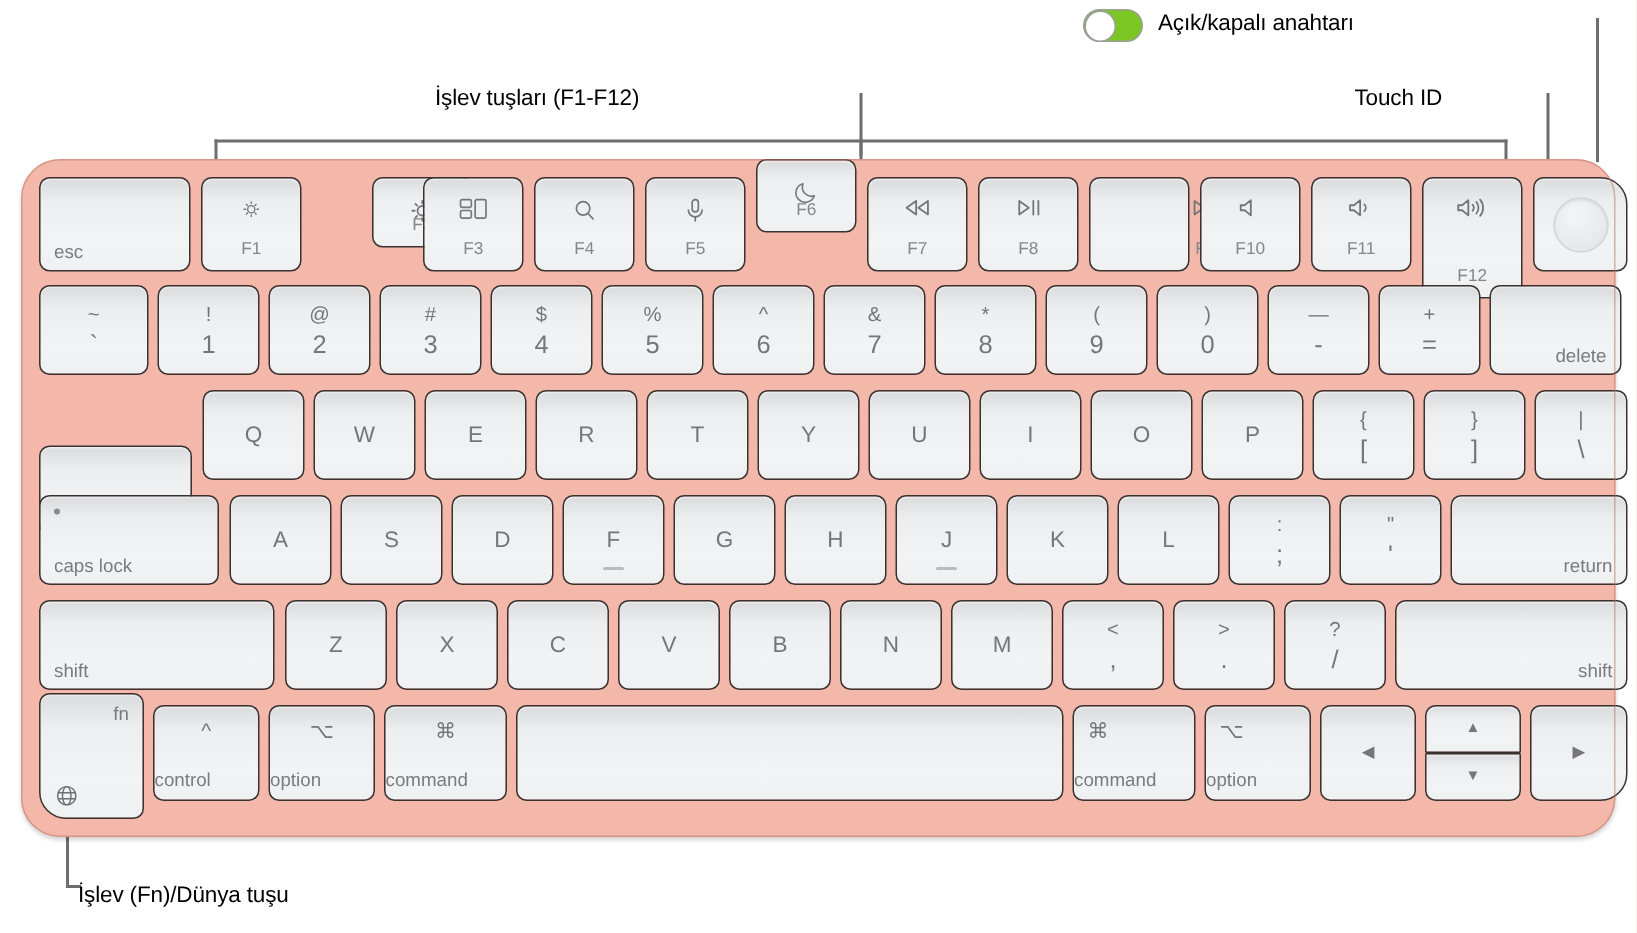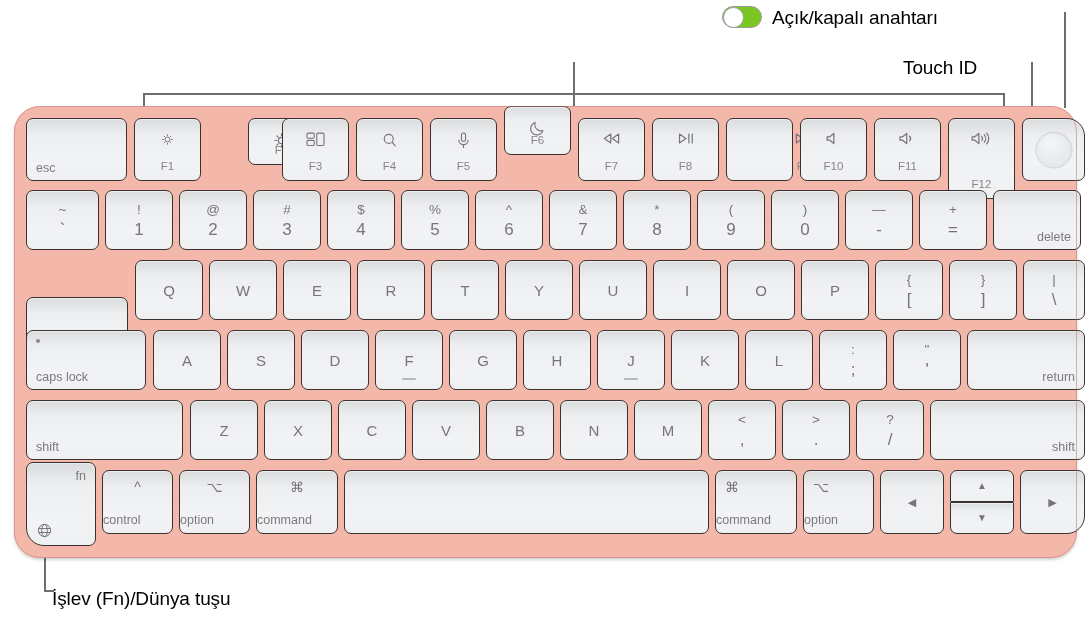--- a/index.html
+++ b/index.html
@@ -7,21 +7,21 @@
     width: 1091px; height: 622px;
     background: #ffffff;
     font-family: "Liberation Sans", sans-serif;
     overflow: hidden;
   }
   #stage { position: relative; width: 1091px; height: 622px; }
 
   
   .callout-label {
     position: absolute;
-    font-size: 19px;
+    font-size: 15px;
     color: #000;
     white-space: nowrap;
     letter-spacing: -0.1px;
   }
   .leader {
     position: absolute;
     background: #6e6e6e;
   }
   .leader.v { width: 2px; }
   .leader.h { height: 2px; }
@@ -187,20 +187,21 @@
 <body>
 
 <div id="stage">
 
   <div class="toggle" style="left:722px; top:6px;">
     <div class="knob"></div>
   </div>
   <div class="callout-label" style="left:772px; top:7px;">Açık/kapalı anahtarı</div>
   <div class="leader v" style="left:1064px; top:12px; height:96px;"></div>
 
+  <div class="callout-label" style="left:290px; top:57px;">İşlev tuşları (F1-F12)</div>
   <div class="leader v" style="left:573px; top:62px; height:42px;"></div>
   <div class="leader h" style="left:143px; top:93px; width:432px;"></div>
   <div class="leader v" style="left:143px; top:93px; height:14px;"></div>
   <div class="leader v" style="left:573px; top:93px; height:14px;"></div>
   <div class="leader h" style="left:573px; top:93px; width:432px;"></div>
   <div class="leader v" style="left:1003px; top:93px; height:14px;"></div>
 
   <div class="callout-label" style="left:903px; top:57px;">Touch ID</div>
   <div class="leader v" style="left:1031px; top:62px; height:46px;"></div>
 

